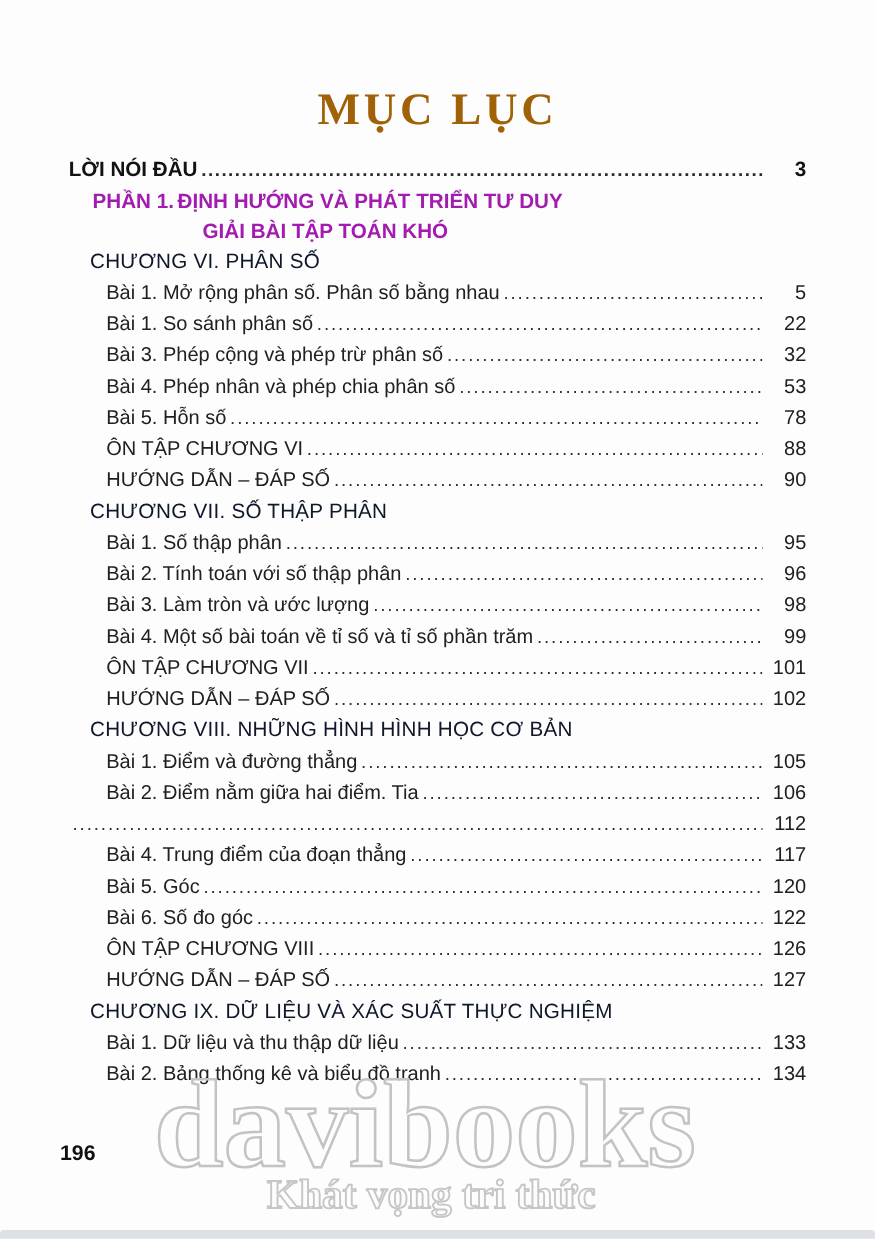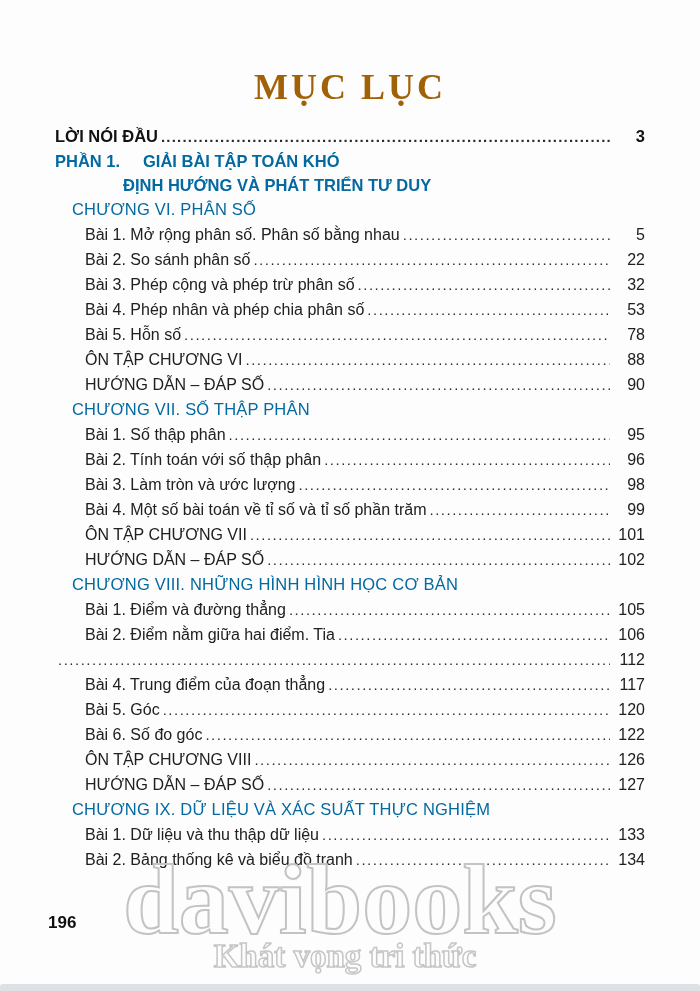--- a/index.html
+++ b/index.html
@@ -33,27 +33,28 @@
     font-size: 16px;
     white-space: nowrap;
     color: #202020;
   }
   .row.front { font-weight: bold; font-size: 16.5px; color: #121212; }
   .row.part  {
     height: 48px;
     align-items: flex-start;
     font-weight: bold;
     font-size: 16.5px;
-    color: #0369a1;
+    color: #a21caf;
+    margin-left: 19px;
   }
   .part-label { display: inline-block; width: 68px; line-height: 24px; }
   .part-lines { display: inline-block; }
   .part-lines .pl { display: block; line-height: 24px; }
   .part-lines .pl2 { padding-left: 20px; }
-  .row.chapter { font-size: 16.5px; letter-spacing: 0.2px; color: #0369a1; }
+  .row.chapter { font-size: 16.5px; letter-spacing: 0.2px; color: #0f172a; }
   .row.chapter .lbl { padding-left: 17px; }
   .row.lesson .lbl, .row.review .lbl, .row.answers .lbl { padding-left: 30px; text-align: center; }
   .leader {
     flex: 1;
     overflow: hidden;
     margin: 0 3px;
     color: #2c2c2c;
   }
   .leader::after {
     content: "..........................................................................................................................................................";
@@ -108,34 +109,34 @@
 
 <div class="toc">
     <div class="row front">
       <span class="lbl">LỜI NÓI ĐẦU</span>
       <span class="leader"></span>
       <span class="pagenum">3</span>
     </div>
     <div class="row part">
       <span class="part-label">PHẦN 1.</span>
       <span class="part-lines">
+        <span class="pl pl1">ĐỊNH HƯỚNG VÀ PHÁT TRIỂN TƯ DUY</span>
         <span class="pl pl2">GIẢI BÀI TẬP TOÁN KHÓ</span>
-        <span class="pl pl1">ĐỊNH HƯỚNG VÀ PHÁT TRIỂN TƯ DUY</span>
       </span>
     </div>
     <div class="row chapter">
       <span class="lbl">CHƯƠNG VI. PHÂN SỐ</span>
     </div>
     <div class="row lesson">
       <span class="lbl">Bài 1. Mở rộng phân số. Phân số bằng nhau</span>
       <span class="leader"></span>
       <span class="pagenum">5</span>
     </div>
     <div class="row lesson">
-      <span class="lbl">Bài 2. So sánh phân số</span>
+      <span class="lbl">Bài 1. So sánh phân số</span>
       <span class="leader"></span>
       <span class="pagenum">22</span>
     </div>
     <div class="row lesson">
       <span class="lbl">Bài 3. Phép cộng và phép trừ phân số</span>
       <span class="leader"></span>
       <span class="pagenum">32</span>
     </div>
     <div class="row lesson">
       <span class="lbl">Bài 4. Phép nhân và phép chia phân số</span>

